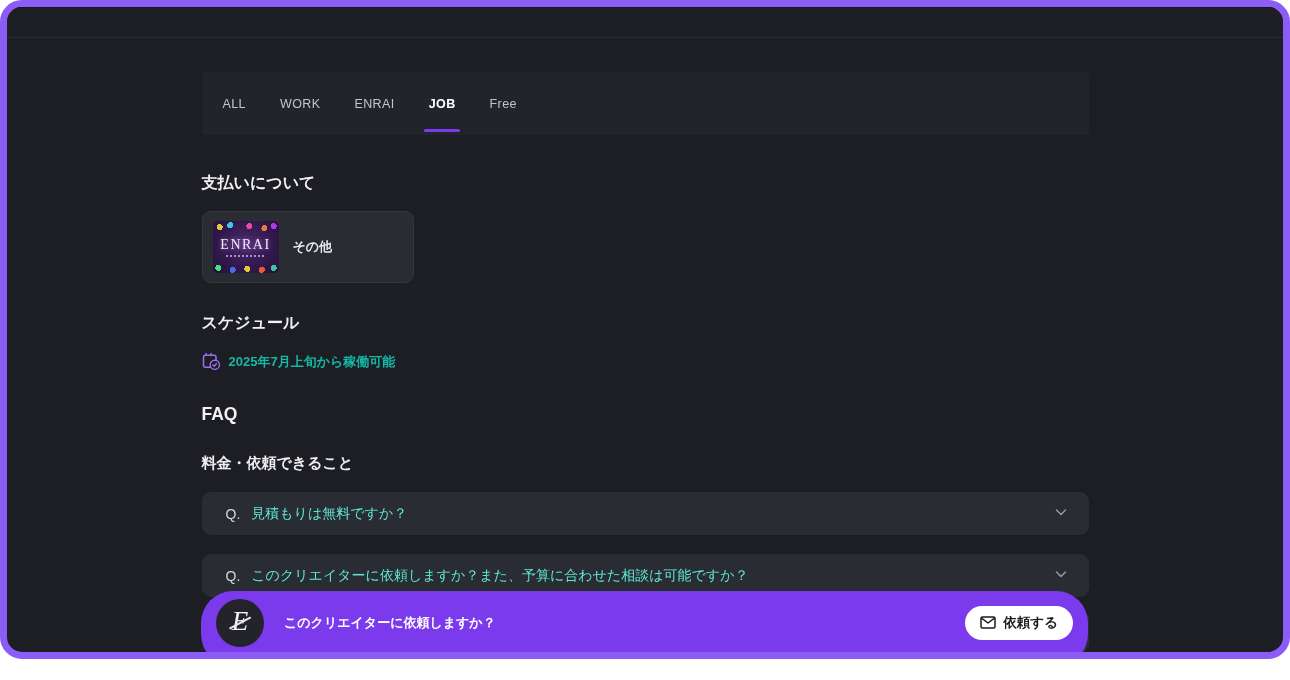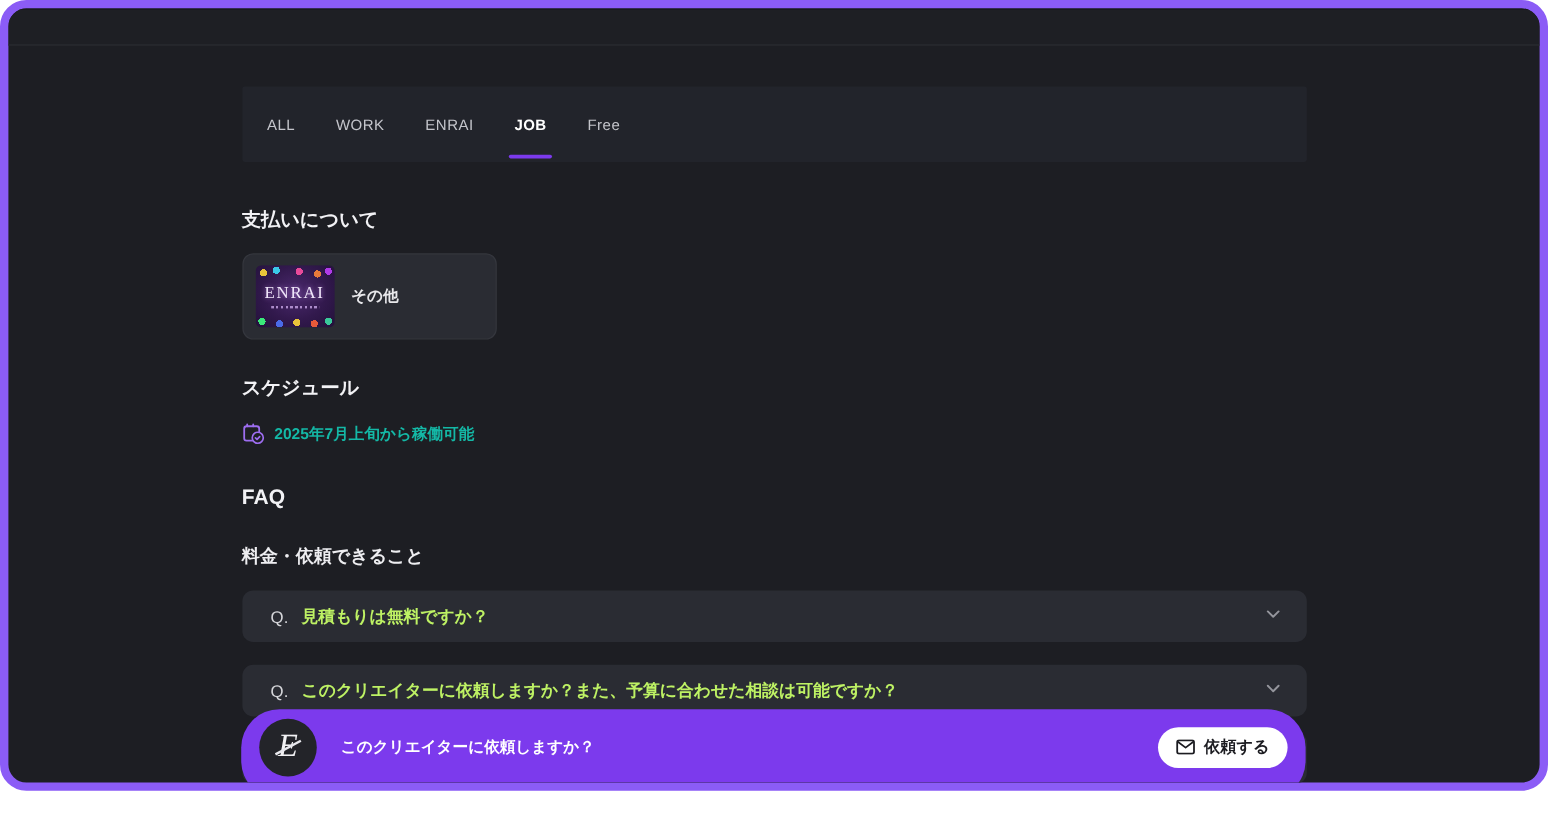--- a/index.html
+++ b/index.html
@@ -78,21 +78,21 @@
   .schedule-row .txt { color: #14b8a6; font-size: 13px; font-weight: 700; }
 
   
   .faq-row {
     position: relative; margin-top: 19px; height: 43px; background: #2a2c33;
     border-radius: 9px; display: flex; align-items: center; padding: 0 24px;
     cursor: pointer;
   }
   .faq-row:first-of-type { margin-top: 19px; }
   .faq-q-prefix { color: #d6d7db; font-size: 14px; margin-right: 11px; }
-  .faq-q-text { color: #bef264; font-size: 14px; font-weight: 700; }
+  .faq-q-text { color: #5eead4; font-size: 14px; font-weight: 400; }
   .faq-chevron { position: absolute; right: 20px; top: 50%; transform: translateY(-50%); }
   .faq-row.peek { margin-top: 13px; }
 
   
   .cta-bar {
     position: absolute; left: 194px; width: 887px; bottom: -14px; height: 75px;
     background: #7c3aed; border-radius: 32px; z-index: 5;
     display: flex; align-items: center; padding: 0 15px 12px 15px;
   }
   .avatar {

